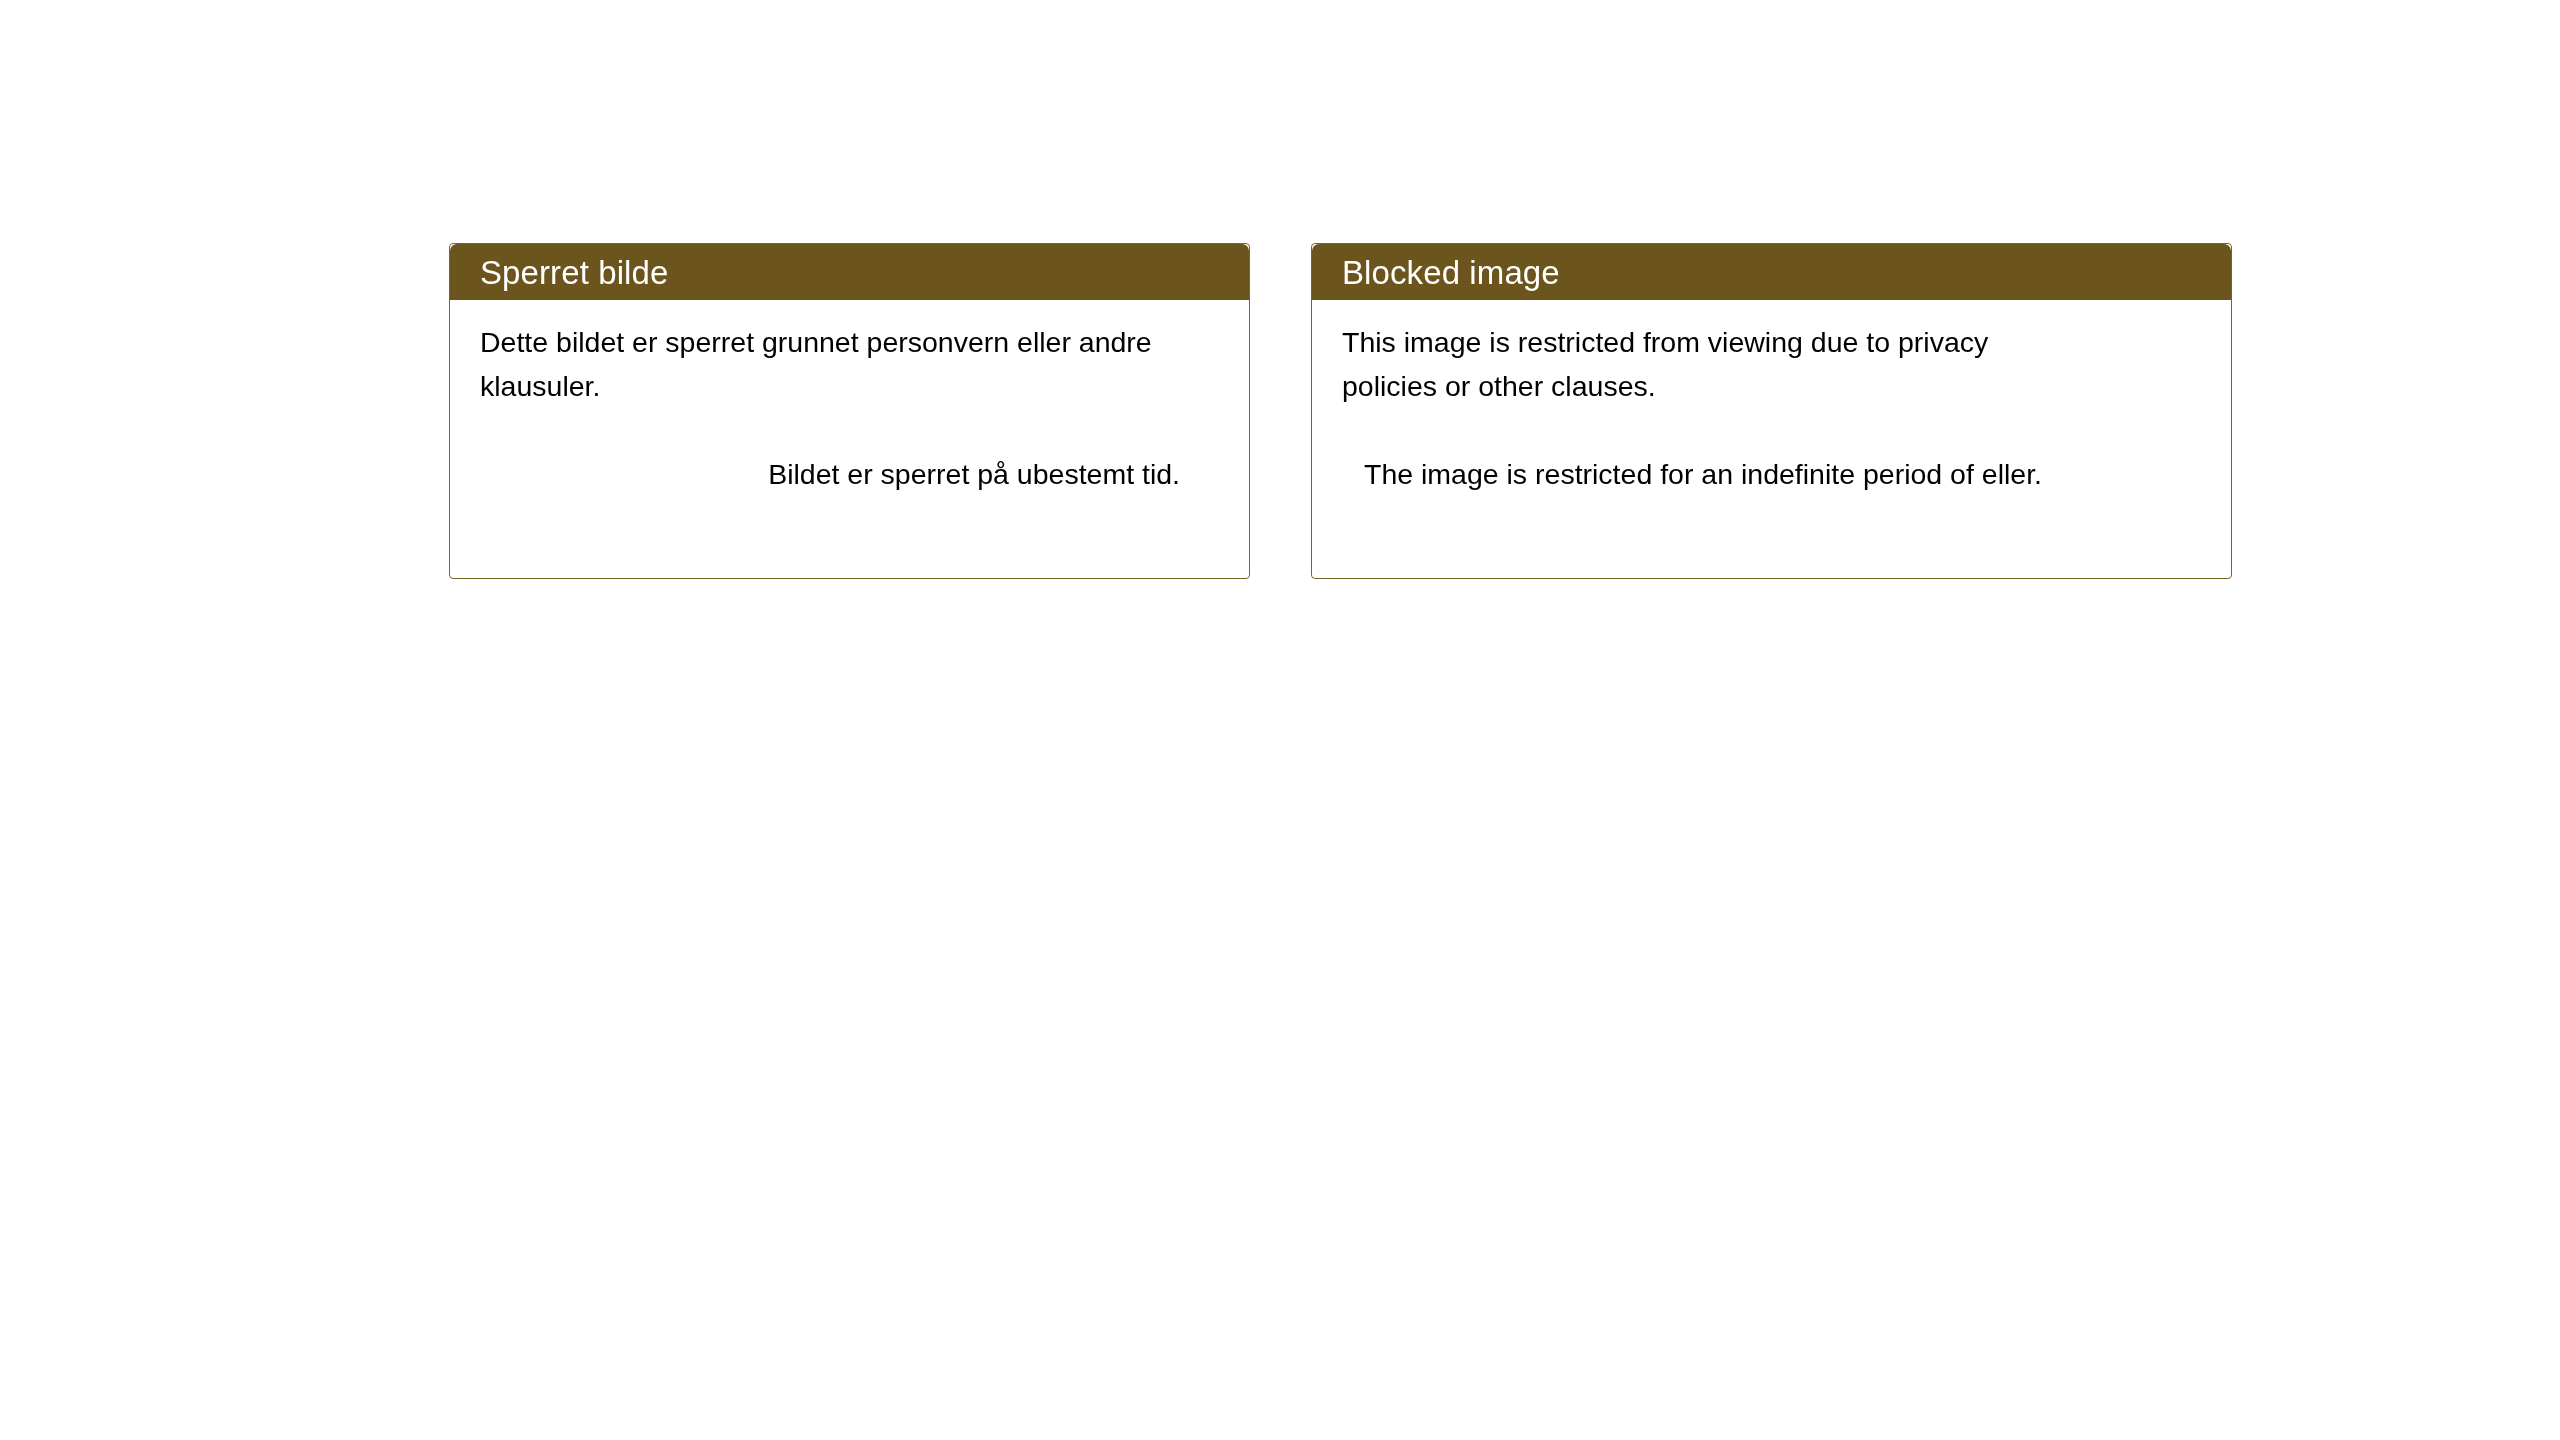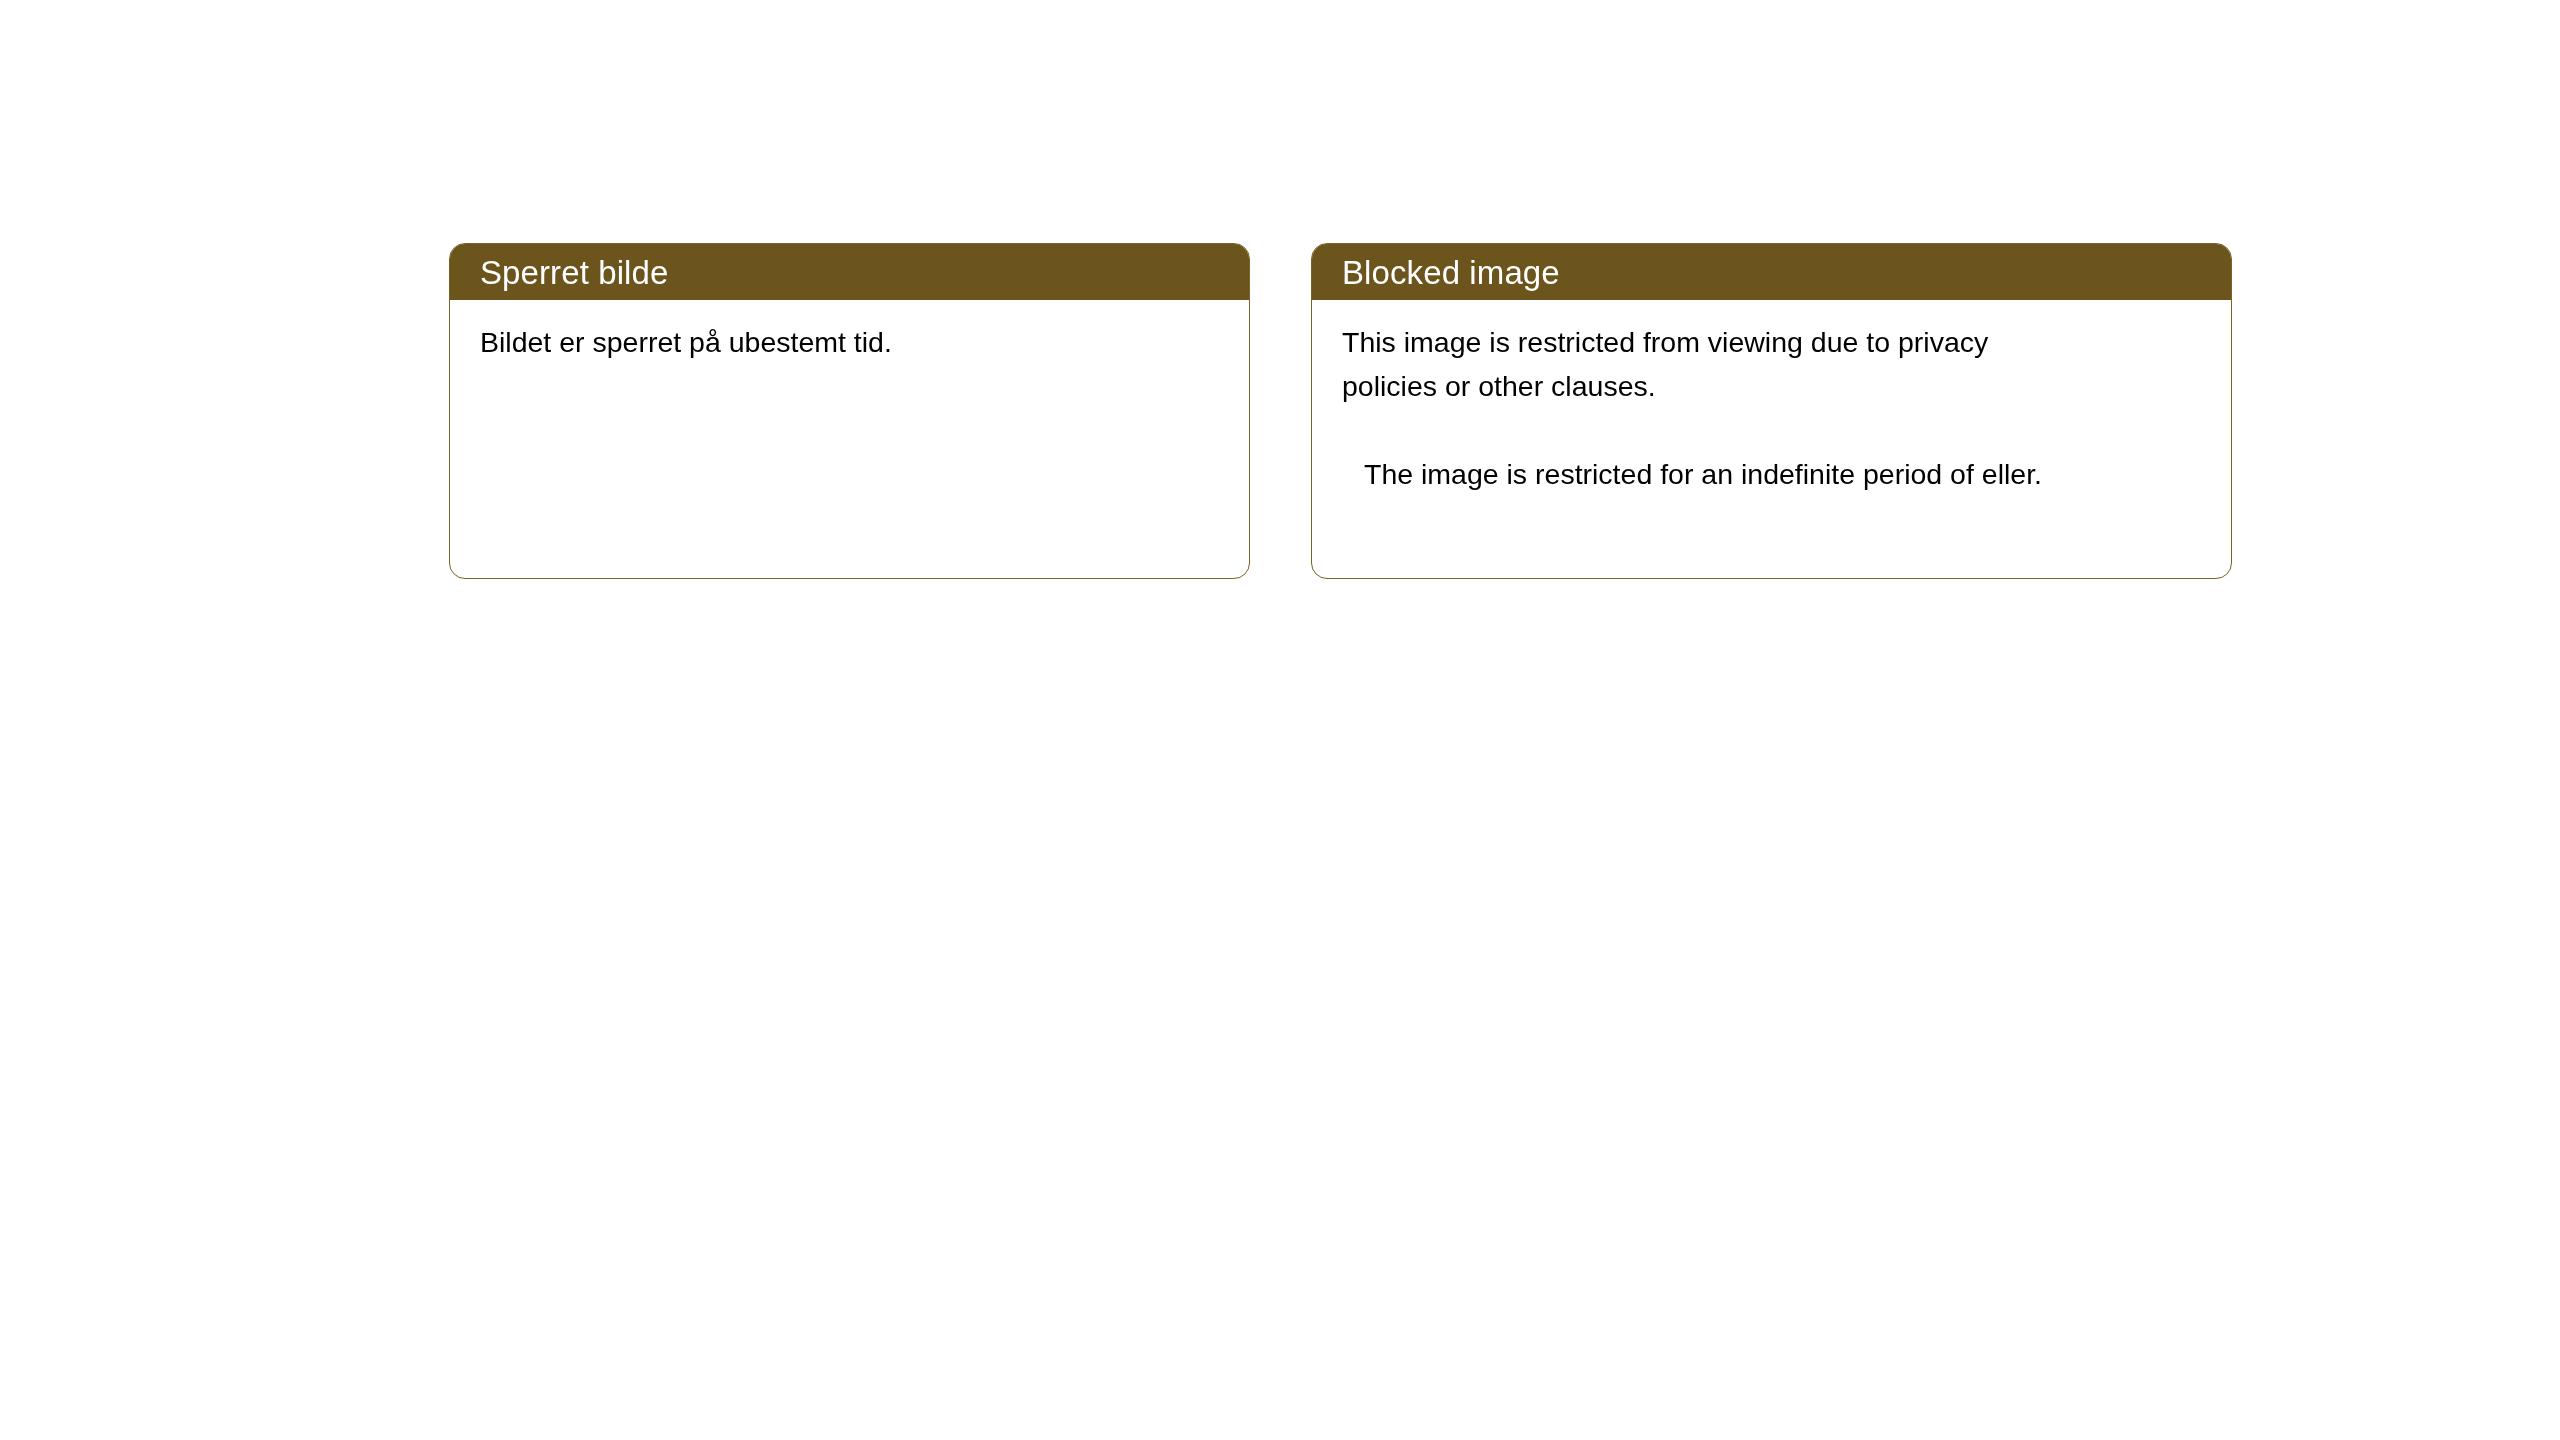--- a/index.html
+++ b/index.html
@@ -22,21 +22,21 @@
     height: 1440px;
     background: #ffffff;
   }
 
   
   .notice-card {
     position: absolute;
     box-sizing: border-box;
     background: #ffffff;
     border: 1.5px solid #7a6326;
-    border-radius: 16px;
+    border-radius: 4px;
     overflow: hidden;
   }
 
   .notice-card--no {
     left: 449px;
     top: 243px;
     width: 801px;
     height: 336px;
   }
 
@@ -90,20 +90,21 @@
 </head>
 <body>
 
 <div class="page">
 
   <div class="notice-card notice-card--no">
     <div class="notice-header">
       <span class="notice-title">Sperret bilde</span>
     </div>
     <div class="notice-body">
+      <p class="notice-paragraph">Dette bildet er sperret grunnet personvern eller andre klausuler.</p>
       <p class="notice-paragraph">Bildet er sperret på ubestemt tid.</p>
     </div>
   </div>
 
   <div class="notice-card notice-card--en">
     <div class="notice-header">
       <span class="notice-title">Blocked image</span>
     </div>
     <div class="notice-body">
       <p class="notice-paragraph">This image is restricted from viewing due to privacy policies or other clauses.</p>

